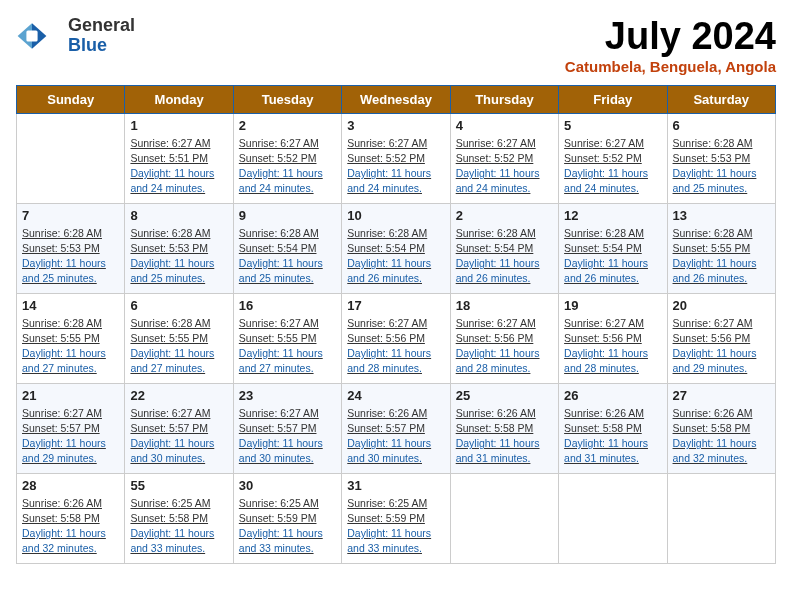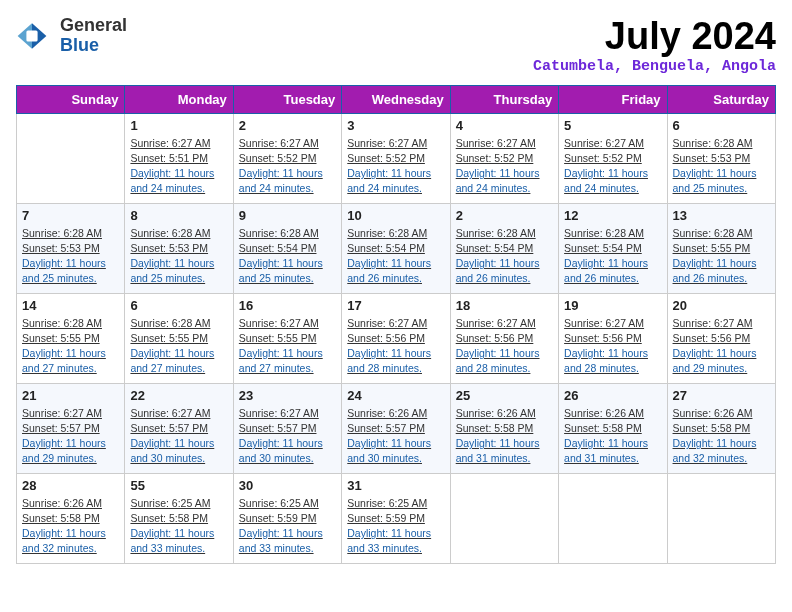--- a/index.html
+++ b/index.html
@@ -12,21 +12,21 @@
     }
     .header {
       display: flex;
       justify-content: space-between;
       align-items: flex-start;
       margin-bottom: 10px;
     }
     .logo {
       display: flex;
       align-items: center;
-      gap: 12px;
+      gap: 20px;
     }
     .logo-text {
       font-size: 18px;
       font-weight: bold;
       line-height: 1.1;
     }
     .logo-general { color: #333; }
     .logo-blue { color: #1a5fa8; }
     .logo-icon {
       width: 32px;
@@ -36,33 +36,32 @@
       text-align: right;
     }
     .month-title {
       font-size: 38px;
       font-weight: bold;
       color: #000000;
       line-height: 1.1;
     }
     .location {
       font-size: 15px;
-      color: #6d28d9;
-      font-weight: bold;
-      font-family: Liberation Mono, monospace;
+      color: #c2410c;
+      font-weight: bold;
     }
     table {
       width: 100%;
       border-collapse: collapse;
       table-layout: fixed;
     }
     thead th {
-      background-color: #a21caf;
+      background-color: #a16207;
       color: #fff;
-      text-align: right;
+      text-align: center;
       padding: 6px 6px;
       font-size: 13px;
       font-weight: bold;
       border: 1px solid #1a5fa8;
     }
     tbody td {
       border: 1px solid #ccc;
       vertical-align: top;
       padding: 4px 5px;
       font-size: 11px;

